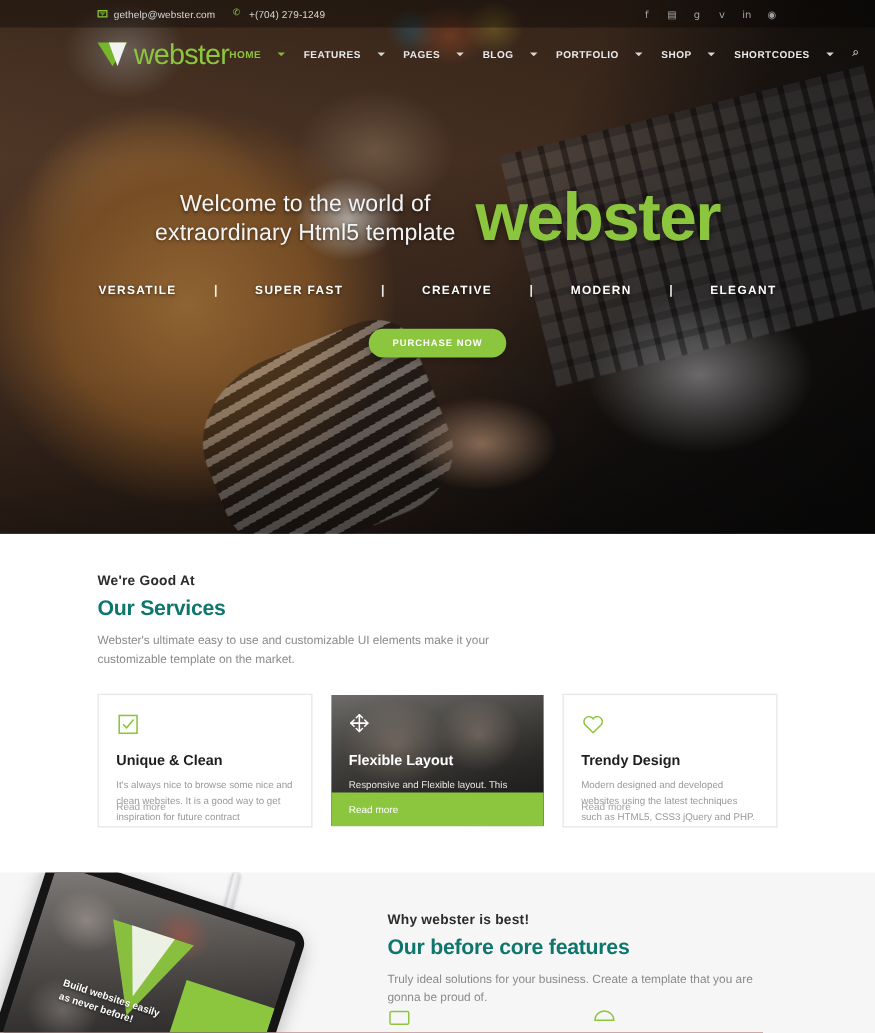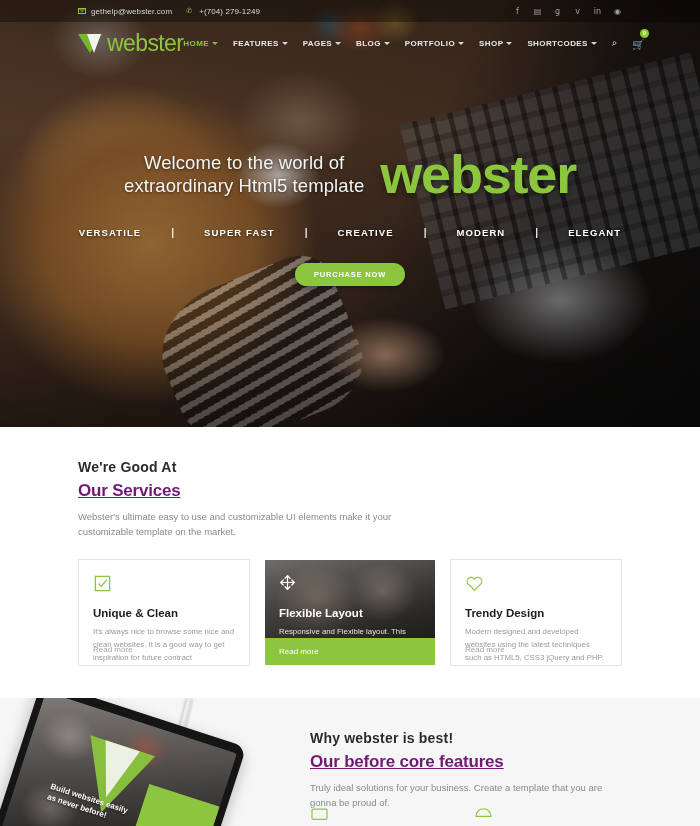--- a/index.html
+++ b/index.html
@@ -128,21 +128,21 @@
     border-left: 7px solid transparent; border-right: 7px solid transparent;
     border-top: 19px solid #f2f2f2;
   }
   .logo-text {
     font-size: 23px; color: #8cc63e; font-weight: 400; letter-spacing: -.6px;
   }
   .nav-items {
     margin-left: auto; display: flex; align-items: center; gap: 15px;
   }
   .nav-item {
-    display: flex; align-items: center; gap: 3px;
+    display: flex; align-items: center; gap: 13px;
     color: #e9e9e9; font-size: 8px; font-weight: bold; letter-spacing: .4px;
     text-transform: uppercase; white-space: nowrap;
   }
   .nav-item.active { color: #8cc63e; }
   .caret {
     width: 0; height: 0;
     border-left: 3px solid transparent; border-right: 3px solid transparent;
     border-top: 3px solid currentColor; opacity: .9;
   }
   .nav-ico { color: #e9e9e9; font-size: 10px; line-height: 1; }
@@ -191,25 +191,25 @@
     box-shadow: 0 2px 5px rgba(0,0,0,.25);
   }
 
   
   .services {
     padding: 32px 78px 0;
     background: #ffffff;
     height: 271px;
   }
   .eyebrow {
-    font-size: 14px; font-weight: bold; color: #2b2b2b; letter-spacing: .2px;
+    font-size: 11px; font-weight: bold; color: #2b2b2b; letter-spacing: .2px;
   }
   .section-title {
-    font-size: 17px; font-weight: bold; color: #701a75;
-    margin-top: 6px; letter-spacing: -.2px; text-decoration: underline;
+    font-size: 17px; font-weight: bold; color: #0f766e;
+    margin-top: 6px; letter-spacing: -.2px;
   }
   .section-desc {
     font-size: 9.5px; color: #8a8a8a; line-height: 1.55; margin-top: 9px;
     max-width: 350px;
   }
   .cards {
     display: flex; gap: 14px; margin-top: 20px;
   }
   .card {
     flex: 1 1 0; position: relative;

